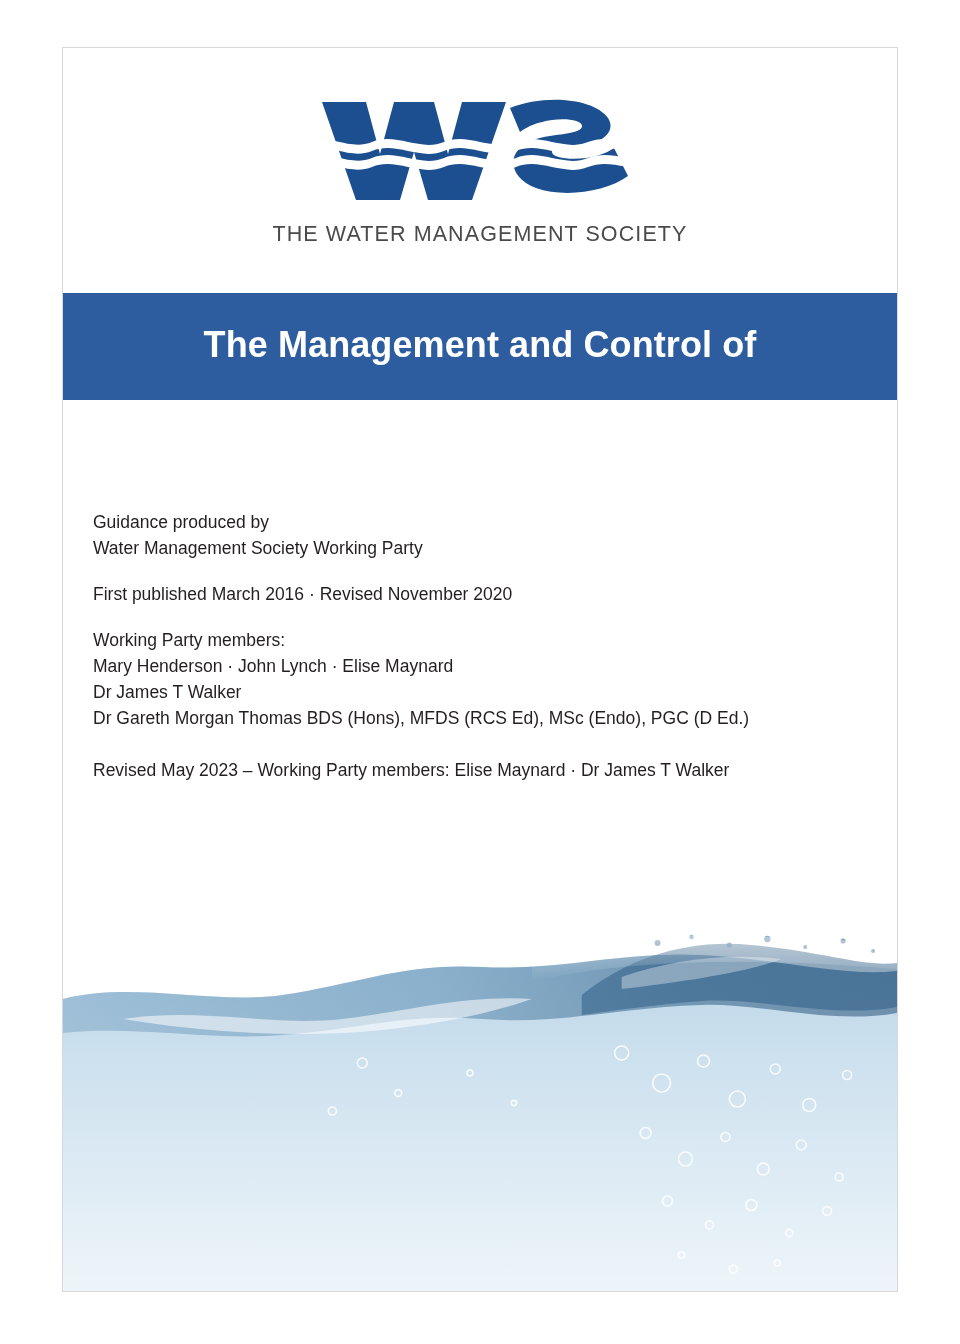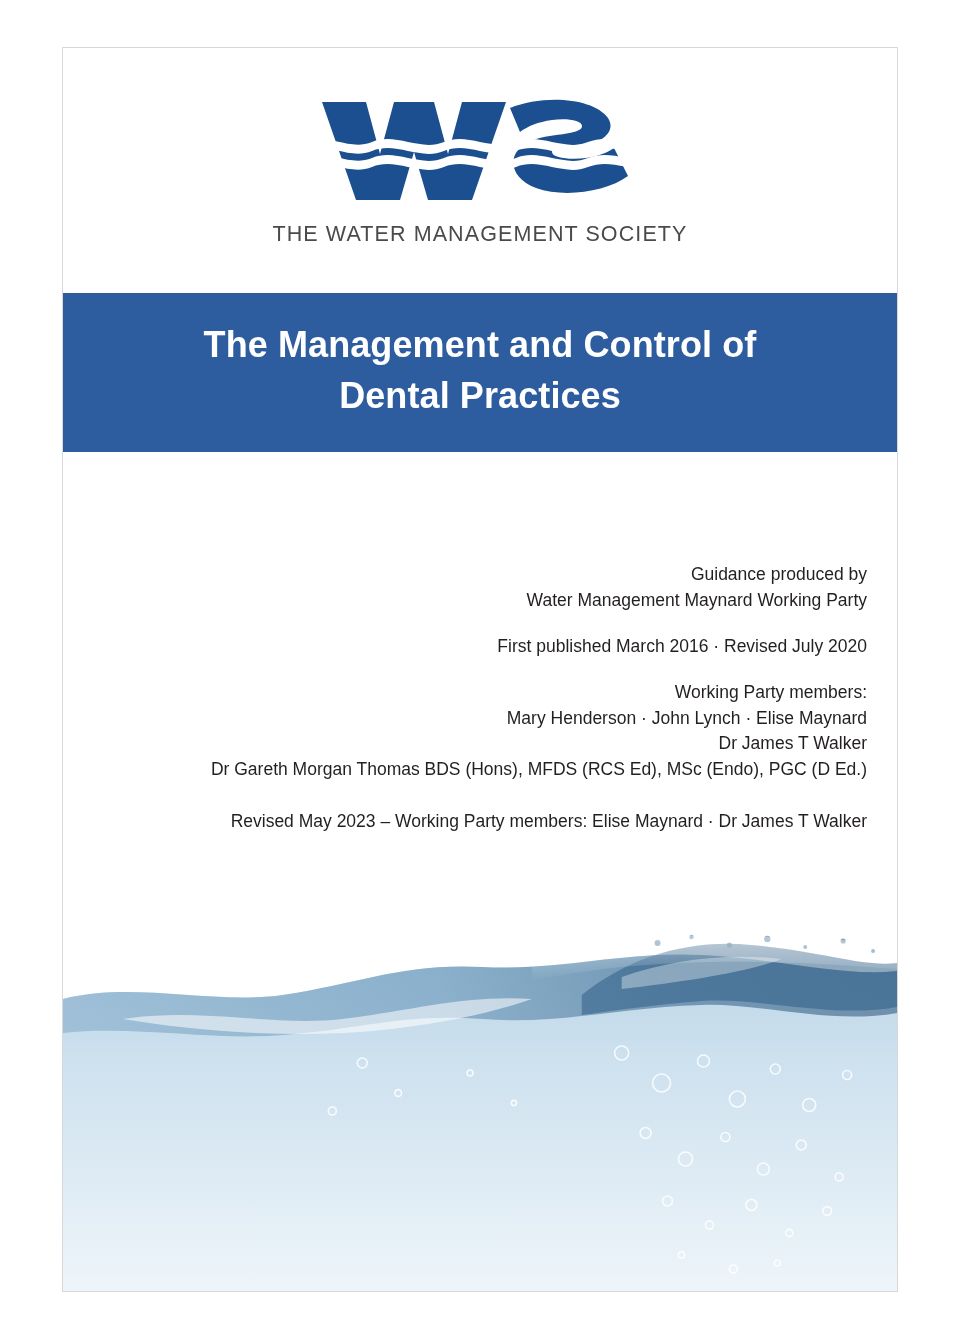--- a/index.html
+++ b/index.html
@@ -62,21 +62,21 @@
   }
   .title-band .title-line {
     font-size: 36px;
     font-weight: bold;
     line-height: 1.43;
     letter-spacing: 0.1px;
   }
 
   
   .credits {
-    text-align: right;
+    text-align: left;
     padding: 0 30px;
     box-sizing: border-box;
     margin-top: 110px;
   }
   .credits .line {
     font-size: 17.5px;
     line-height: 1.48;
     color: #231f20;
   }
   .credits .group { margin-bottom: 0; }
@@ -113,30 +113,29 @@
           <path d="M0 46 c24 -12 48 10 72 0 c24 -10 48 10 72 0 c24 -10 48 10 72 0 c24 -10 48 10 72 0 c24 -10 48 8 72 0 v9 c-24 8 -48 -10 -72 0 c-24 10 -48 -10 -72 0 c-24 10 -48 -10 -72 0 c-24 10 -48 -10 -72 0 c-24 10 -48 -12 -72 0 z"></path>
           <path d="M0 62 c24 -12 48 10 72 0 c24 -10 48 10 72 0 c24 -10 48 10 72 0 c24 -10 48 10 72 0 c24 -10 48 8 72 0 v9 c-24 8 -48 -10 -72 0 c-24 10 -48 -10 -72 0 c-24 10 -48 -10 -72 0 c-24 10 -48 -10 -72 0 c-24 10 -48 -12 -72 0 z"></path>
         </g>
       </svg>
     </div>
     <div class="logo-caption">THE WATER MANAGEMENT SOCIETY</div>
   </div>
 
   <div class="title-band">
     <div class="title-line">The Management and Control of</div>
-    <div class="title-line">Dental Practices</div>
   </div>
 
   <div class="credits">
     <div class="group">
       <div class="line">Guidance produced by</div>
-      <div class="line">Water Management Maynard Working Party</div>
+      <div class="line">Water Management Society Working Party</div>
     </div>
     <div class="gap-md"></div>
-    <div class="line">First published March 2016  ·  Revised July 2020</div>
+    <div class="line">First published March 2016  ·  Revised November 2020</div>
     <div class="gap-md"></div>
     <div class="group">
       <div class="line">Working Party members:</div>
       <div class="line">Mary Henderson  ·  John Lynch  ·  Elise Maynard</div>
       <div class="line">Dr James T Walker</div>
       <div class="line">Dr Gareth Morgan Thomas BDS (Hons), MFDS (RCS Ed), MSc (Endo), PGC (D Ed.)</div>
     </div>
     <div class="gap-lg"></div>
     <div class="line">Revised May 2023 – Working Party members: Elise Maynard  ·  Dr James T Walker</div>
   </div>

